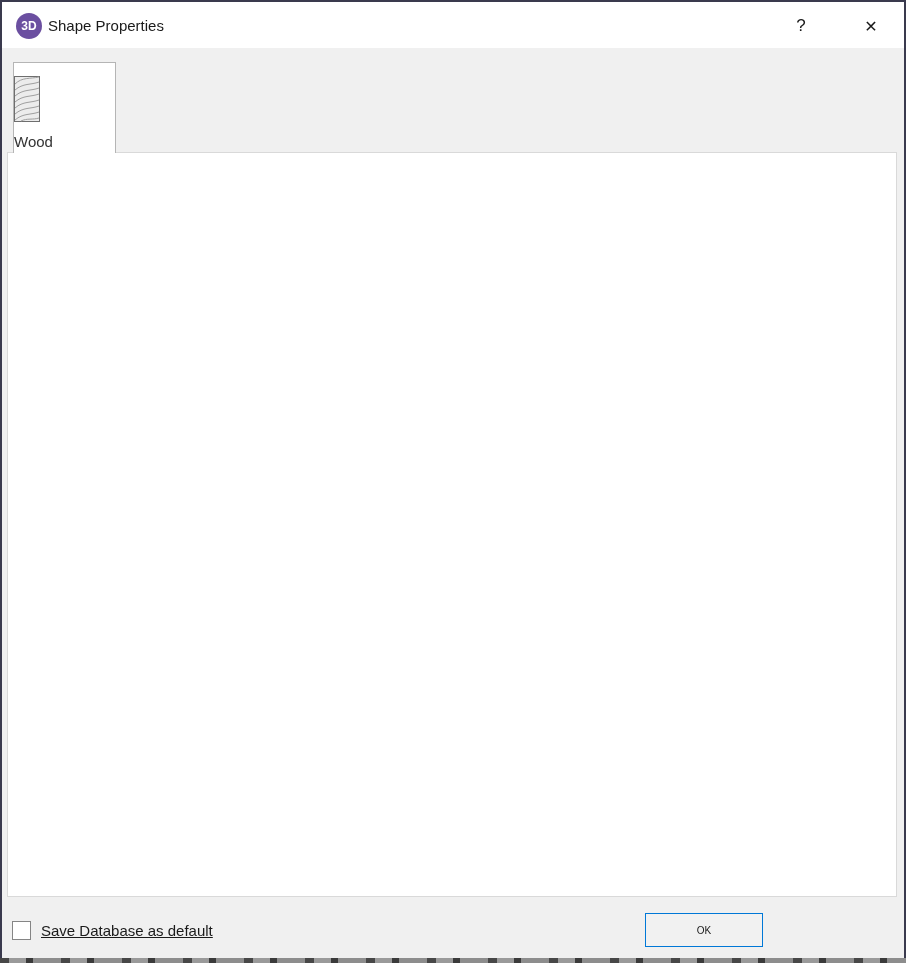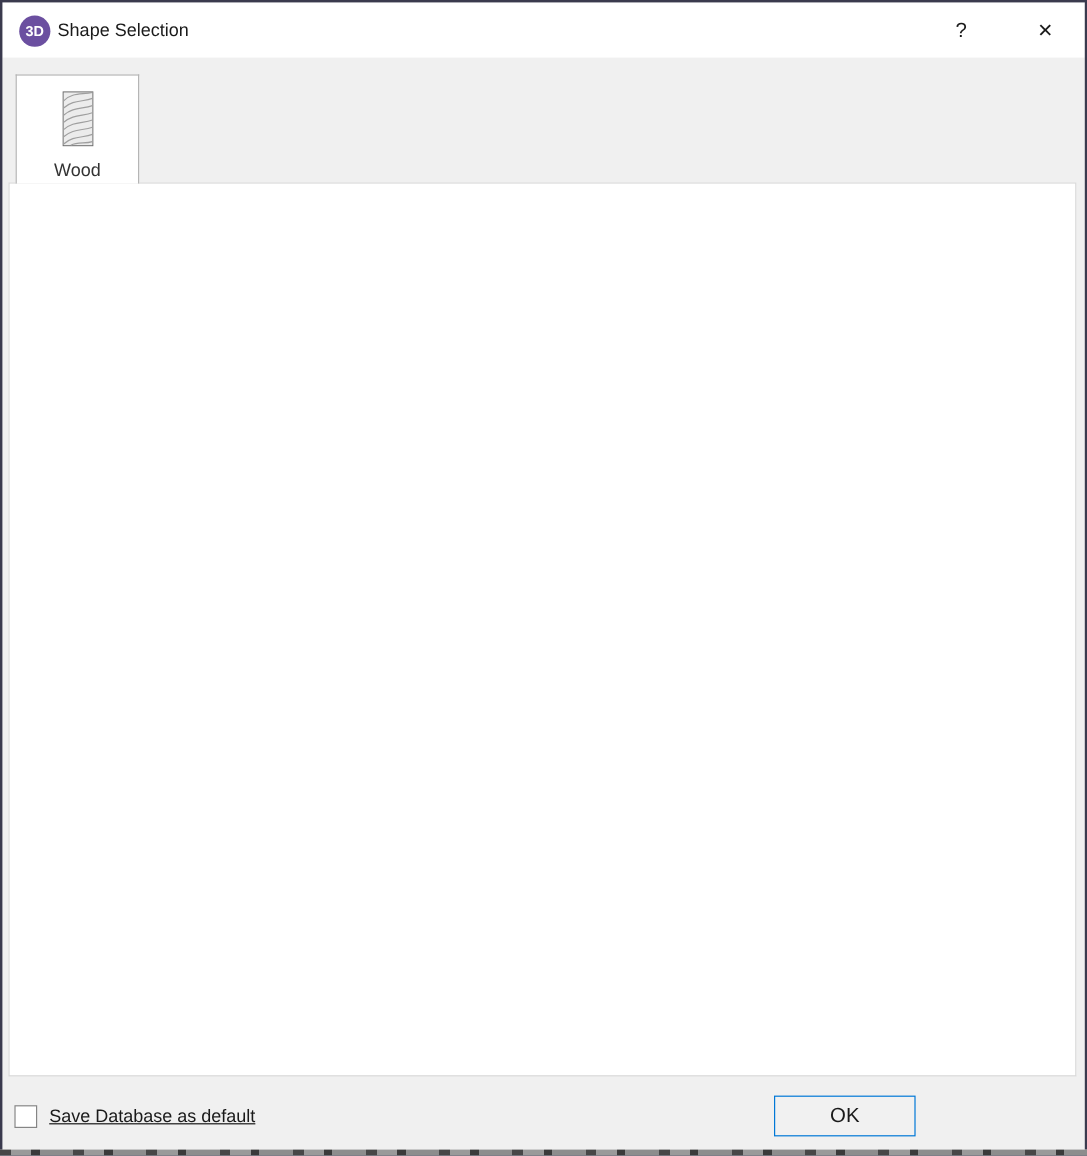--- a/index.html
+++ b/index.html
@@ -12,21 +12,21 @@
   #app-icon{left:14px;top:11px;width:26px;height:26px;border-radius:50%;background:var(--accent-purple);
     color:#fff;font-size:12px;font-weight:bold;display:flex;align-items:center;justify-content:center;}
   #win-title{left:46px;top:0;height:46px;line-height:48px;font-size:15px;color:#1a1a1a;}
   .titlebtn{top:6px;width:38px;height:36px;display:flex;align-items:center;justify-content:center;
     font-size:17px;color:#1a1a1a;cursor:default;}
   #btn-help{left:780px;}
   #btn-close{left:850px;font-size:16px;}
 
   
   #tab-wood{left:13px;top:62px;width:103px;height:91px;background:#fff;border:1px solid #b5b5b5;border-bottom:none;z-index:3;
-    display:flex;flex-direction:column;align-items:center;padding-top:13px;}
+    display:flex;flex-direction:column;padding-top:13px;}
   #tab-wood .tab-label{margin-top:7px;font-size:15px;color:#333;}
   #panel{left:7px;top:152px;width:890px;height:745px;background:#fff;border:1px solid #d9d9d9;z-index:2;}
 
   .lbl{font-size:15px;color:#1a1a1a;white-space:nowrap;}
   .lbl.dim{color:#b4b4b4;}
 
   
   .combo{background:#fff;border:1px solid #848484;display:flex;align-items:center;
     padding:0 24px 0 9px;font-size:15px;color:#1a1a1a;position:absolute;}
   .combo .arrow{position:absolute;right:9px;top:50%;transform:translateY(-50%);font-size:9px;color:#1a1a1a;}
@@ -75,40 +75,40 @@
   #props-grid{position:absolute;left:26px;top:22px;display:grid;
     grid-template-columns:65px 95px 101px 85px 104px 60px;grid-auto-rows:33px;align-items:center;}
   .prop-cell{font-size:15px;color:#1a1a1a;}
   .prop-cell sub{font-size:10px;margin-left:3px;}
 
   
   #footer-line{left:7px;top:896px;width:890px;height:1px;background:#d9d9d9;}
   #checkbox{left:12px;top:921px;width:19px;height:19px;background:#fff;border:1px solid #858585;}
   #checkbox-label{left:41px;top:920px;font-size:15px;color:#1a1a1a;line-height:21px;text-decoration:underline;}
   .dlg-btn{top:913px;width:118px;height:34px;background:#f1f1f1;display:flex;align-items:center;justify-content:center;
-    font-size:17px;color:#1a1a1a;}
+    font-size:10px;color:#1a1a1a;}
   #ok-btn{left:645px;border:1px solid var(--ok-blue);}
   #cancel-btn{left:776px;border:1px solid #a8a8a8;}
 
   
   .edge{background:#3a3a4e;z-index:10;}
   #edge-l{left:0;top:0;width:2px;height:958px;}
   #edge-r{left:904px;top:0;width:2px;height:958px;}
   #edge-t{left:0;top:0;width:906px;height:2px;}
   #edge-b{left:0;top:958px;width:906px;height:5px;z-index:10;
     background:repeating-linear-gradient(90deg,#474747 0 9px,#9a9a9a 9px 26px,#3a3a3a 26px 33px,#8d8d8d 33px 61px);}
 </style>
 </head>
 <body>
 
 <div id="stage">
 
   <div class="abs" id="titlebar">
     <div class="abs" id="app-icon">3D</div>
-    <div class="abs" id="win-title">Shape Selection</div>
+    <div class="abs" id="win-title">Shape Properties</div>
     <div class="abs titlebtn" id="btn-help">?</div>
     <div class="abs titlebtn" id="btn-close">✕</div>
   </div>
 
   <div class="abs" id="panel"></div>
   <div class="abs" id="tab-wood">
     <span>
       <svg width="26" height="46" viewBox="0 0 26 46">
         <rect x="0.5" y="0.5" width="25" height="45" fill="#ececec" stroke="#6e6e6e"></rect>
         <g stroke="#9f9f9f" fill="none" stroke-width="1">

